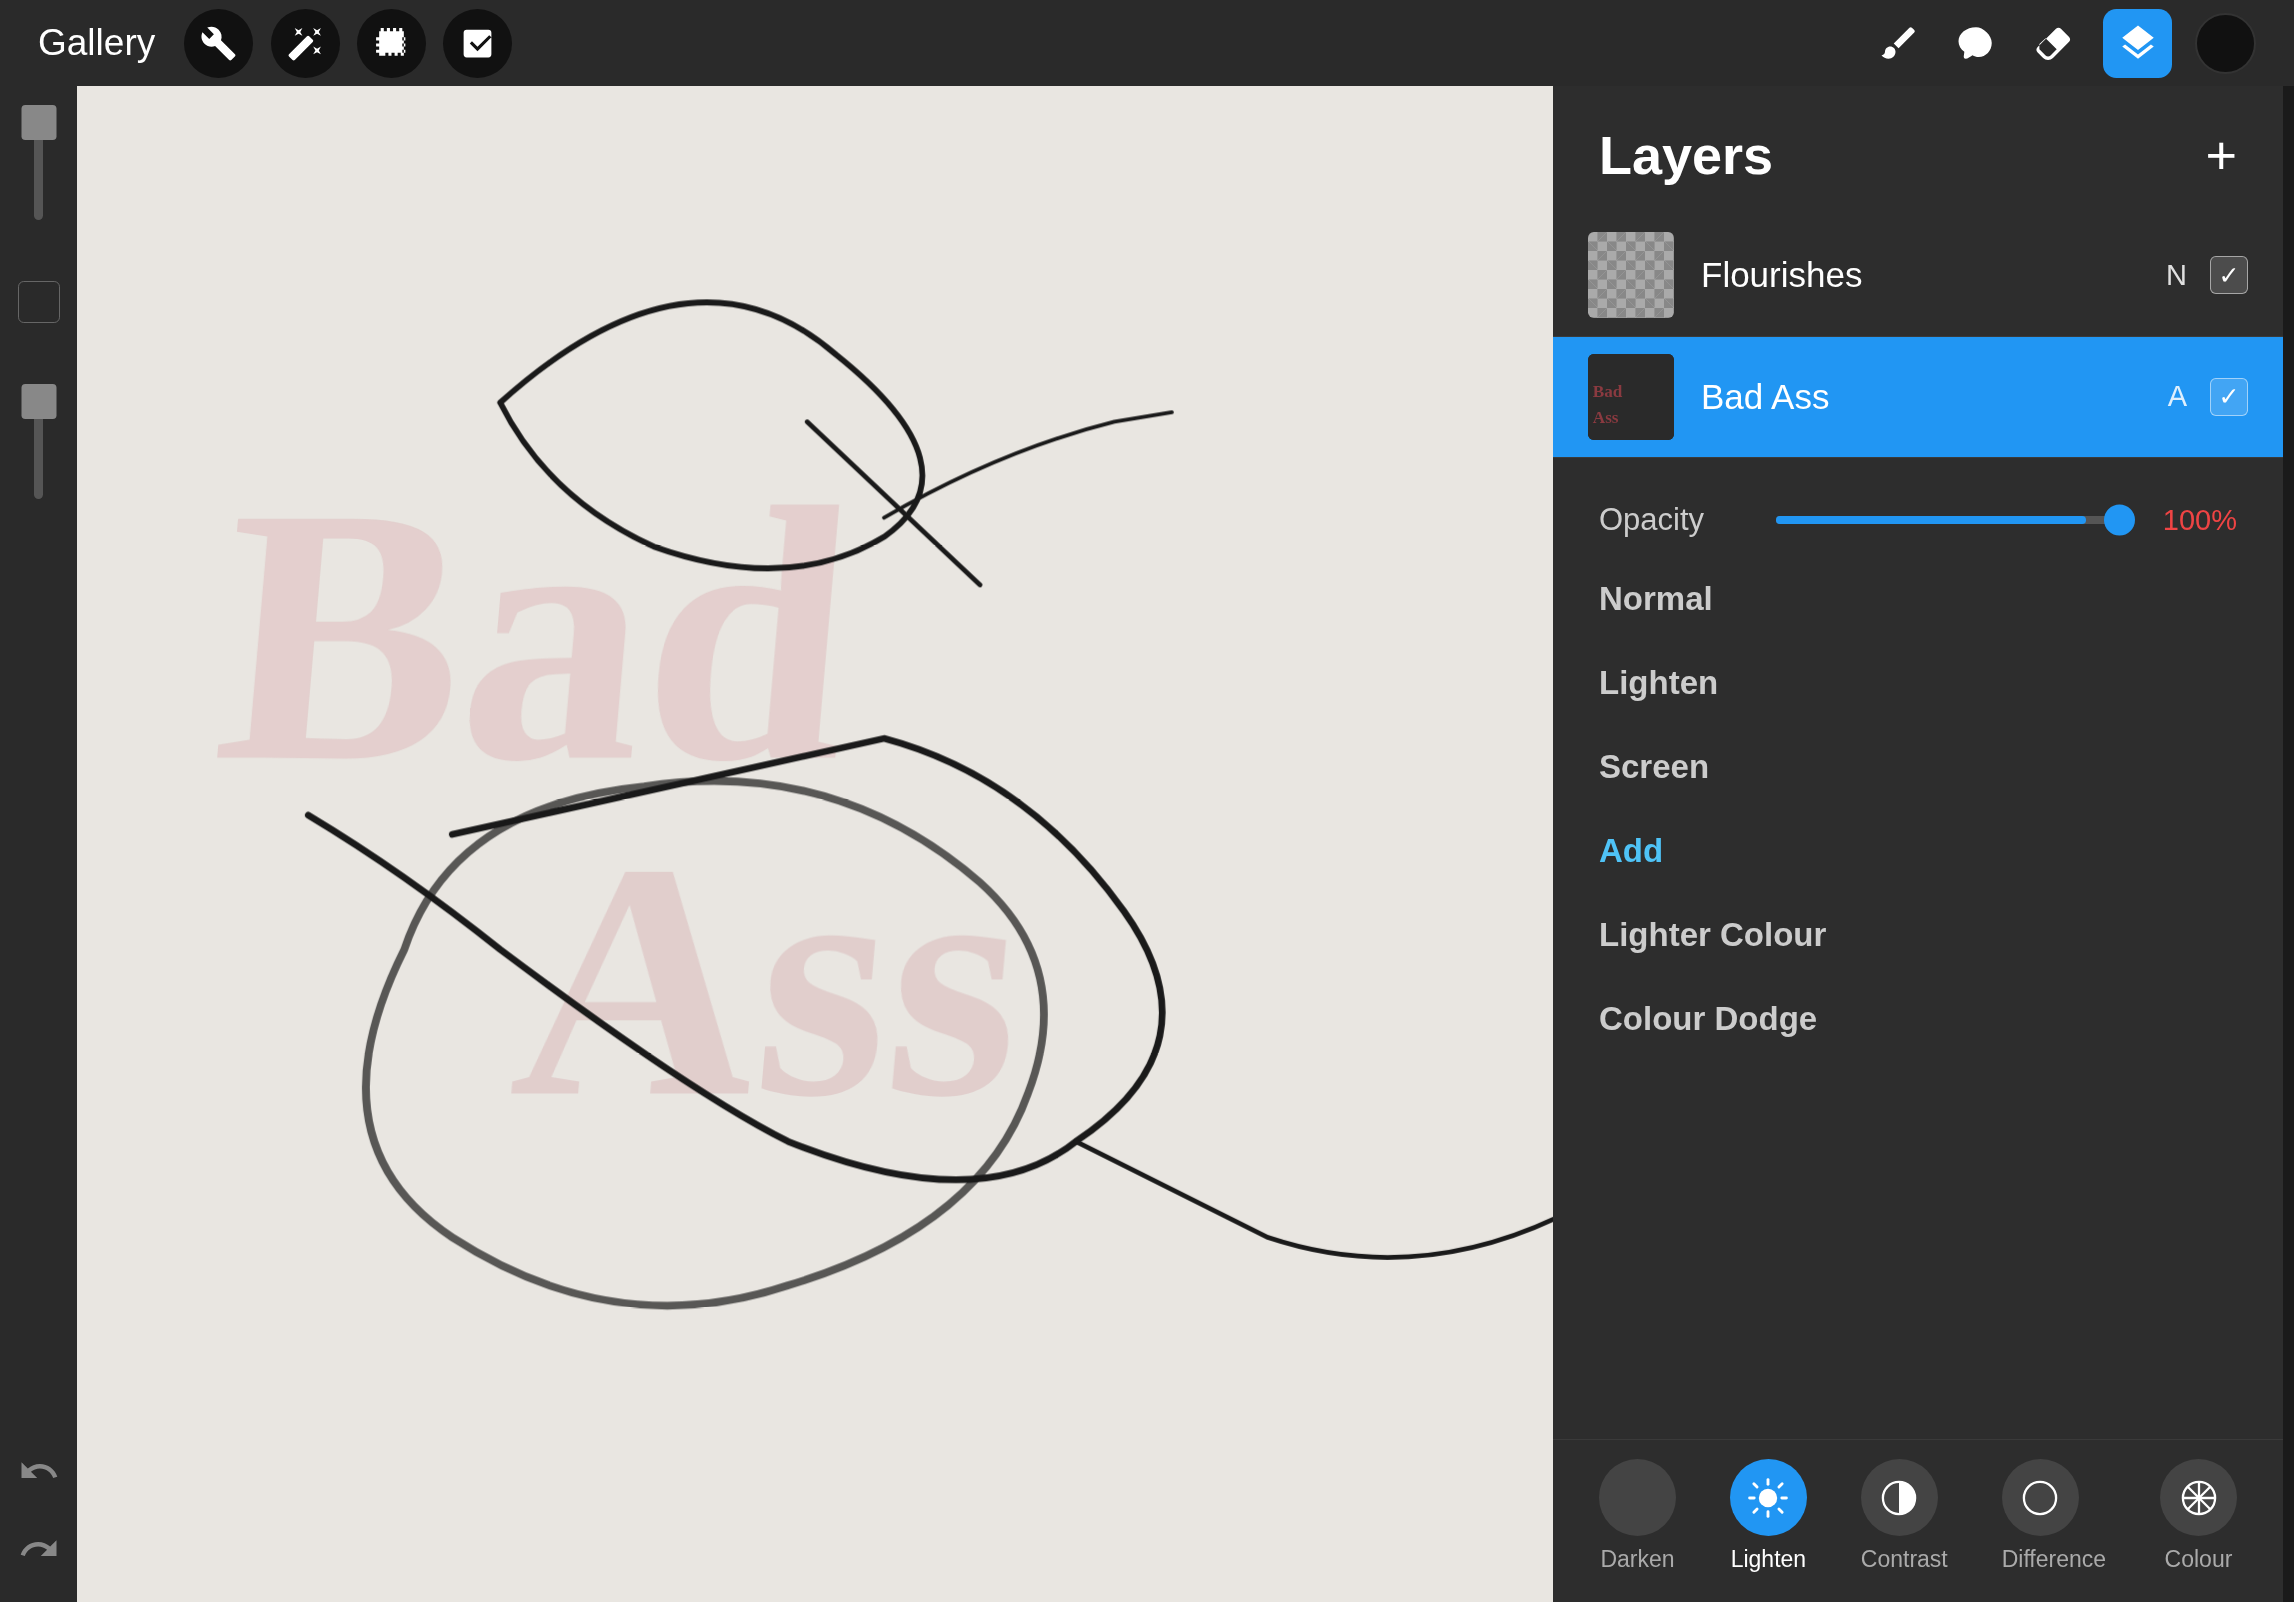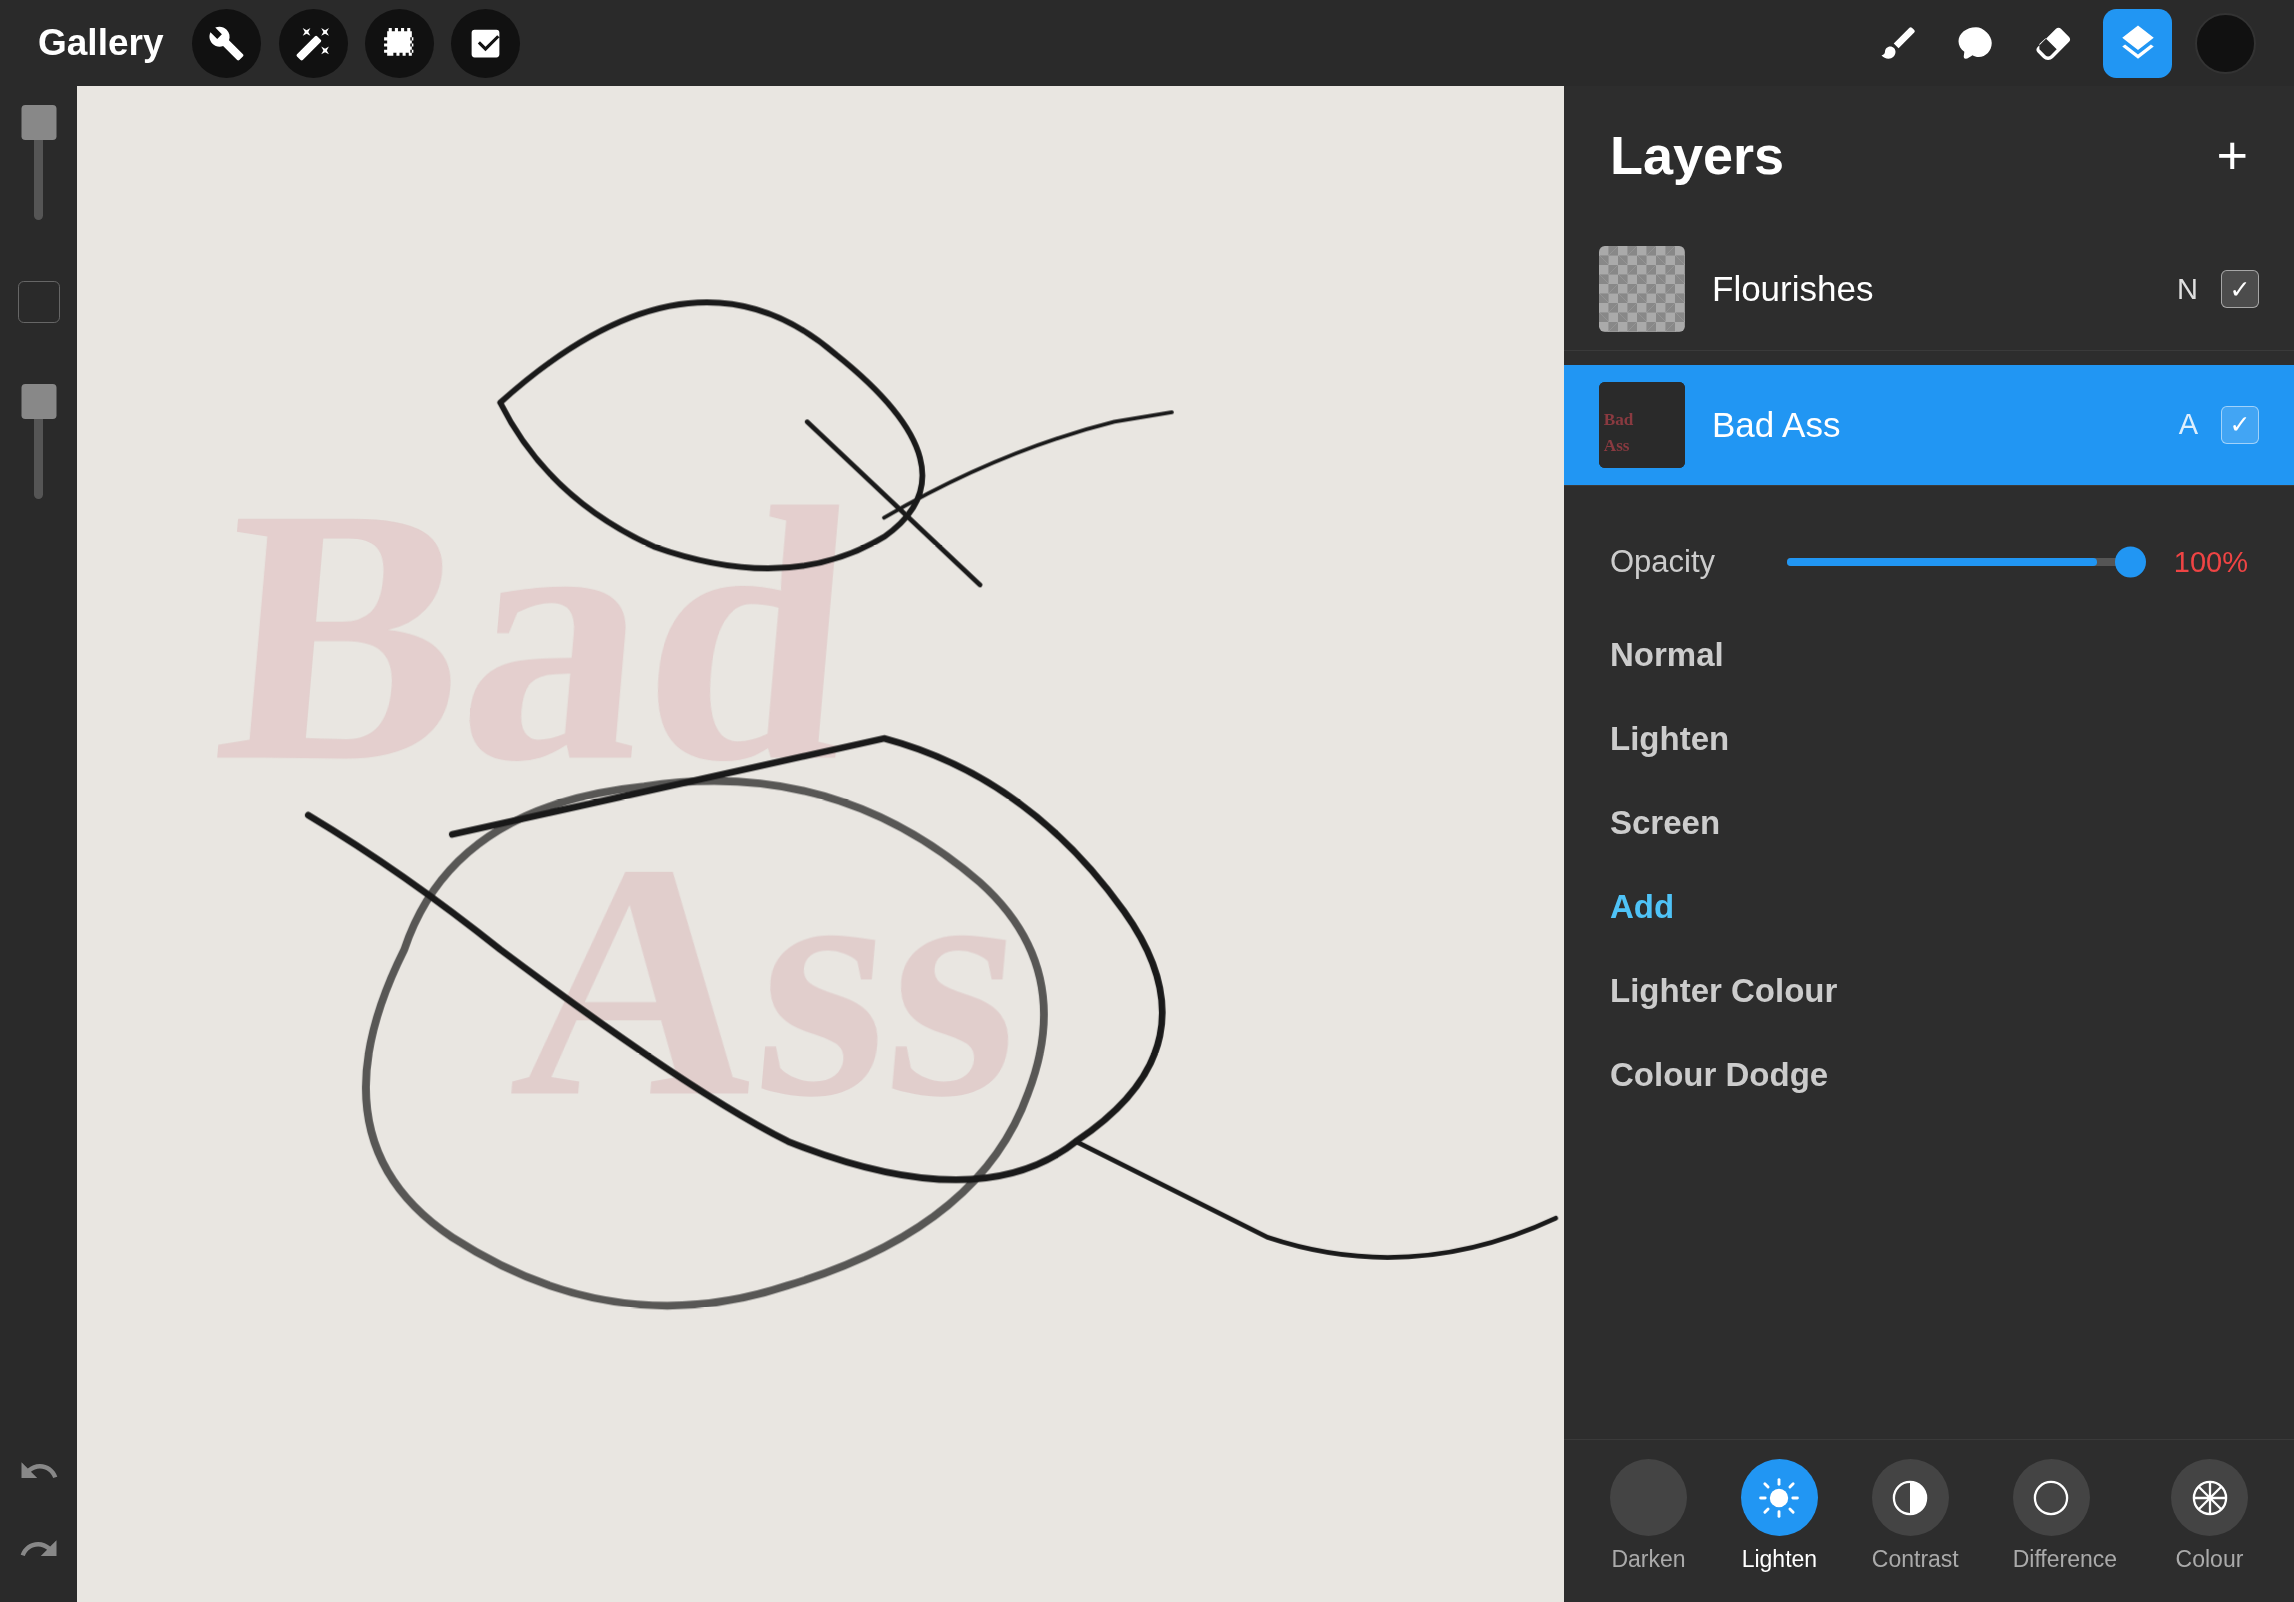--- a/index.html
+++ b/index.html
@@ -19,21 +19,21 @@
       height: 86px;
       background: #2a2a2a;
       display: flex;
       align-items: center;
       padding: 0 38px;
       z-index: 100;
     }
     .gallery-btn {
       color: #fff;
       font-size: 37px;
-      font-weight: 700;
+      font-weight: 400;
       background: none;
       border: none;
       cursor: pointer;
       margin-right: 29px;
     }
     .toolbar-icon-btn {
       width: 69px;
       height: 69px;
       border-radius: 50%;
       background: #111;
@@ -170,28 +170,27 @@
       display: flex;
       align-items: center;
       justify-content: center;
       margin-bottom: 29px;
     }
 
     
     .layers-panel {
       position: absolute;
       top: 86px;
-      right: 0;
+      right: 11px;
       width: 730px;
       bottom: 0;
       background: #2d2d2d;
       z-index: 200;
       display: flex;
       flex-direction: column;
-      gap: 14px;
     }
     .layers-header {
       display: flex;
       align-items: center;
       justify-content: space-between;
       padding: 38px 46px 29px;
     }
     .layers-title {
       color: #fff;
       font-size: 54px;

